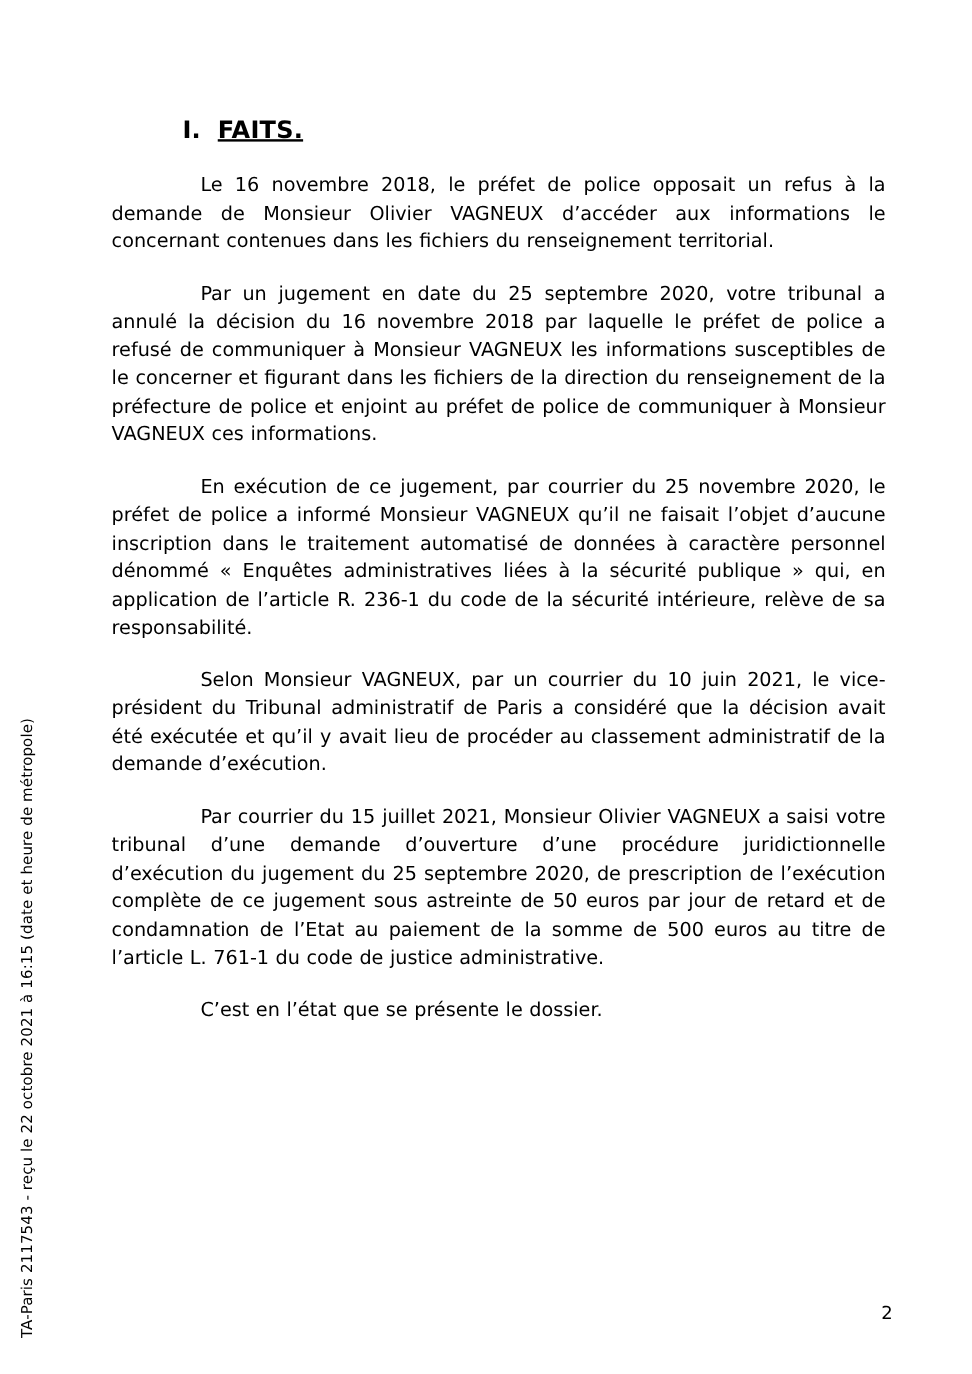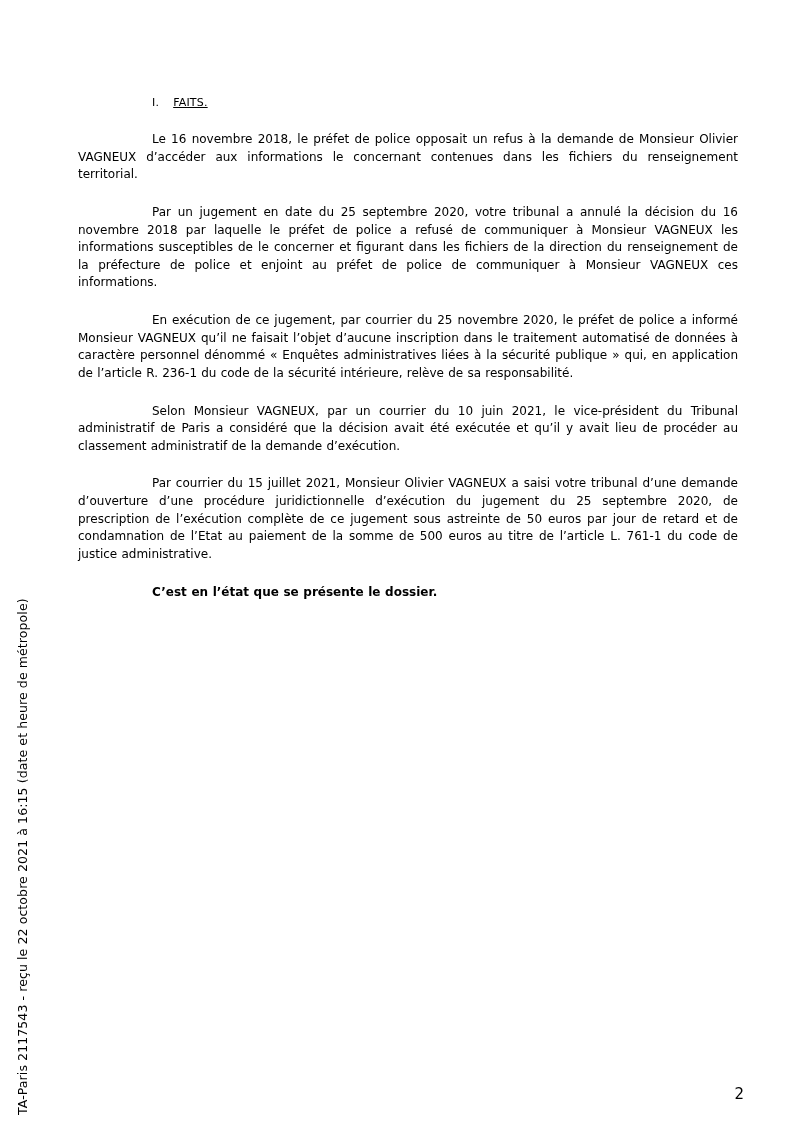--- a/index.html
+++ b/index.html
@@ -50,45 +50,44 @@
   }
 
   .content {
     position: absolute;
     left: 78px;
     top: 96px;
     width: 660px;
   }
 
   .section-title {
-    font-size: 11px;
-    font-weight: normal;
+    font-size: 20px;
+    font-weight: bold;
     margin: 0 0 22px 0;
     padding-left: 74px;
     letter-spacing: 0.2px;
   }
   .section-title .num {
     display: inline-block;
     margin-right: 14px;
   }
   .section-title .ttl {
     text-decoration: underline;
   }
 
   p.para {
-    margin: 0 0 20px 0;
-    font-size: 12px;
+    margin: 0 0 20px 15px;
+    font-size: 16px;
     line-height: 1.47;
     text-align: justify;
     text-indent: 74px;
     word-spacing: 0.4px;
   }
   p.para:last-child {
     margin-bottom: 0;
-    font-weight: bold;
   }
 
   .page-number {
     position: absolute;
     right: 66px;
     bottom: 42px;
     font-size: 15px;
     color: #000000;
   }
 </style>

